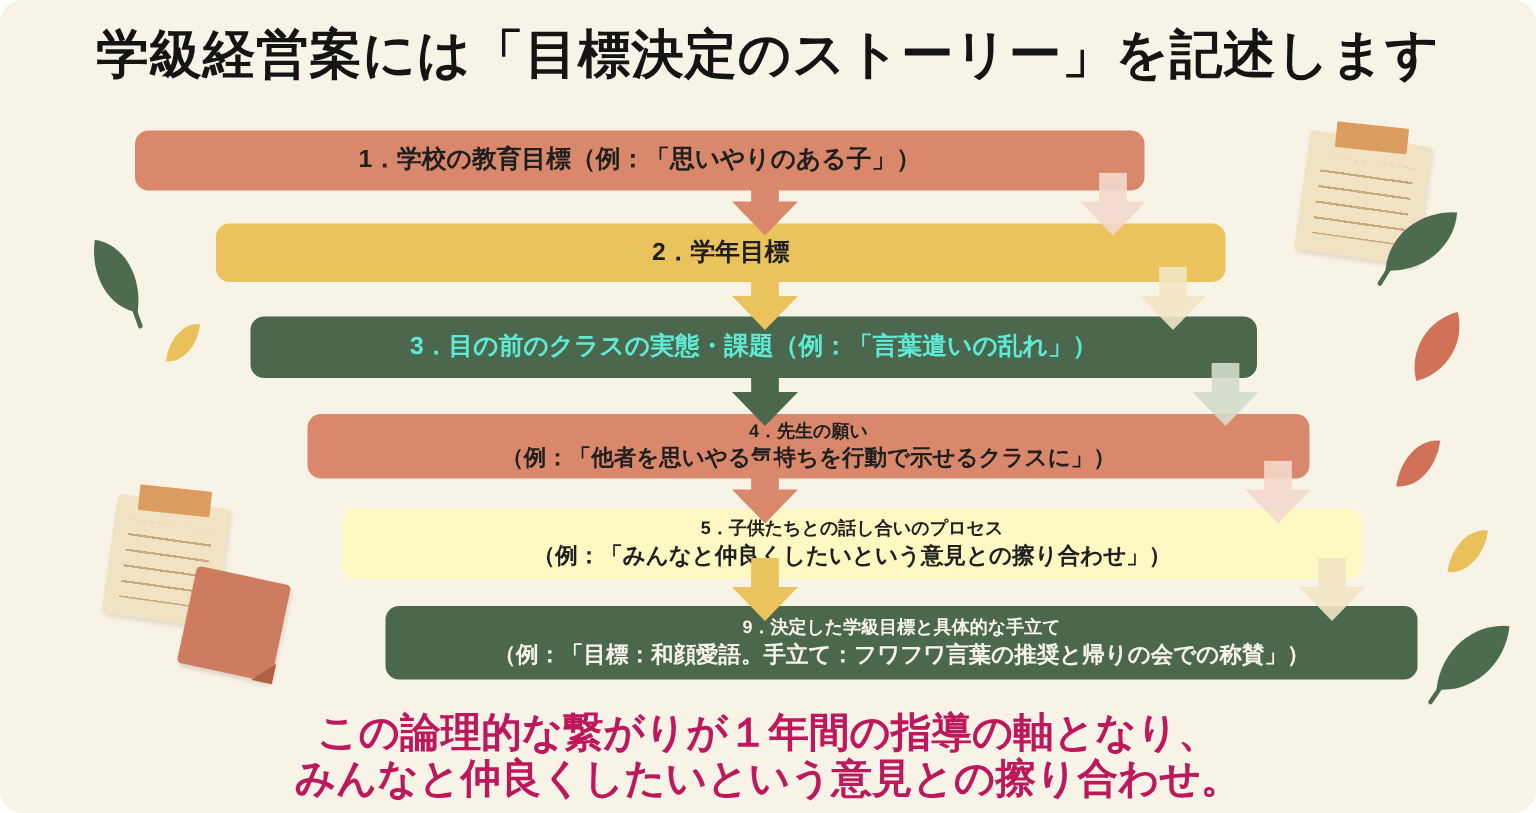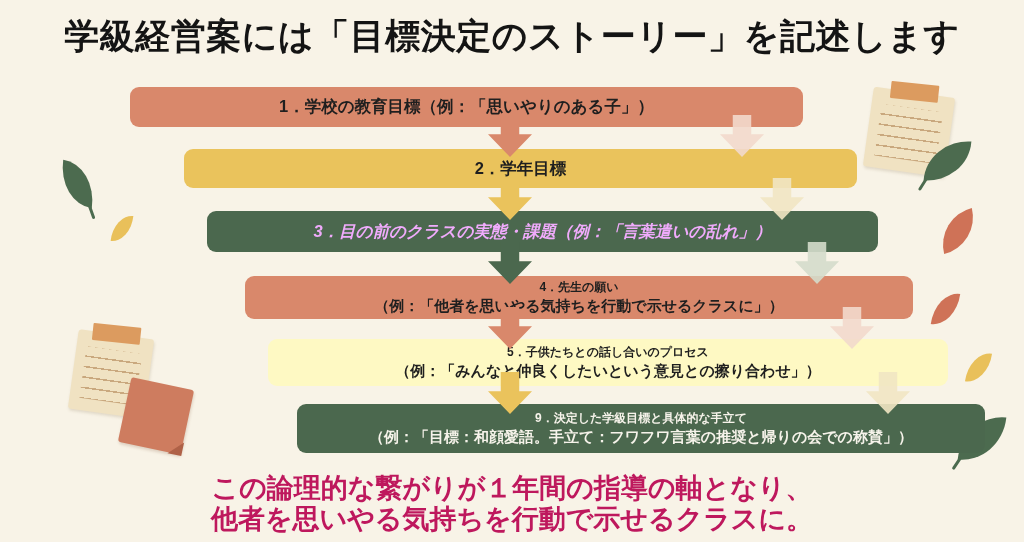--- a/index.html
+++ b/index.html
@@ -1,26 +1,26 @@
 <!DOCTYPE html>
 <html><head>
 <meta charset="utf-8">
 <style>
   html,body{margin:0;padding:0;}
   body{font-family:"Liberation Sans","DejaVu Sans",sans-serif;}
-  .stage{position:relative;width:1024px;height:542px;background:#F8F3E7;overflow:hidden;}
+  .stage{position:relative;width:1024px;height:542px;background:#F8F3E7;overflow:hidden;border-radius:15px;}
 
   
   .title{position:absolute;top:13px;left:0;width:100%;text-align:center;
     font-size:35px;font-weight:900;color:#141414;letter-spacing:0.5px;}
 
   
   .bar{position:absolute;border-radius:9px;display:flex;flex-direction:column;
     align-items:center;justify-content:center;font-weight:bold;z-index:2;
-    text-align:center;line-height:1.3;margin-left:40px;}
+    text-align:center;line-height:1.3;}
   .bar .l1{font-size:16.5px;}
   .bar .l2{font-size:15px;}
   .bar.two .l1{font-size:12px;}
   .b1{left:90px;top:87px;width:673px;height:40px;}
   .b2{left:144px;top:149px;width:673px;height:39px;}
   .b3{left:167px;top:211px;width:671px;height:41px;}
   .b4{left:205px;top:276px;width:668px;height:43px;}
   .b5{left:228px;top:339px;width:680px;height:47px;}
   .b6{left:257px;top:404px;width:688px;height:49px;}
 
@@ -76,21 +76,21 @@
 <div class="stage">
 
   <div class="title">学級経営案には「目標決定のストーリー」を記述します</div>
 
   <div class="bar b1" style="background: rgb(217, 136, 107); color: rgb(31, 31, 31);">
     <span class="l1">1．学校の教育目標（例：「思いやりのある子」）</span>
   </div>
   <div class="bar b2" style="background: rgb(234, 195, 92); color: rgb(31, 31, 31);">
     <span class="l1">2．学年目標</span>
   </div>
-  <div class="bar b3" style="background: rgb(75, 104, 78); color: #f0abfc; font-style: italic;">
+  <div class="bar b3" style="background: rgb(75, 104, 78); color: #5eead4;">
     <span class="l1">3．目の前のクラスの実態・課題（例：「言葉遣いの乱れ」）</span>
   </div>
   <div class="bar b4 two" style="background: rgb(217, 136, 107); color: rgb(31, 31, 31);">
     <span class="l1">4．先生の願い</span>
     <span class="l2">（例：「他者を思いやる気持ちを行動で示せるクラスに」）</span>
   </div>
   <div class="bar b5 two" style="background: #fef9c3; color: rgb(31, 31, 31);">
     <span class="l1">5．子供たちとの話し合いのプロセス</span>
     <span class="l2">（例：「みんなと仲良くしたいという意見との擦り合わせ」）</span>
   </div>
@@ -106,21 +106,21 @@
   <div class="arrow ca ca5" style="background: rgb(234, 195, 92);"></div>
 
   <div class="arrow pale pa1" style="background: rgb(242, 217, 204);"></div>
   <div class="arrow pale pa2" style="background: rgb(241, 229, 195);"></div>
   <div class="arrow pale pa3" style="background: rgb(212, 220, 203);"></div>
   <div class="arrow pale pa4" style="background: rgb(242, 217, 204);"></div>
   <div class="arrow pale pa5" style="background: rgb(241, 229, 195);"></div>
 
   <div class="footer">
     <div>この論理的な繋がりが１年間の指導の軸となり、</div>
-    <div>他者を思いやる気持ちを行動で示せるクラスに。</div>
+    <div>みんなと仲良くしたいという意見との擦り合わせ。</div>
   </div>
 
   <div class="note ntr">
     <div class="tape"></div>
     <div class="lines"></div>
     <div class="fold"></div>
   </div>
   <div class="note nbl">
     <div class="tape"></div>
     <div class="lines"></div>

